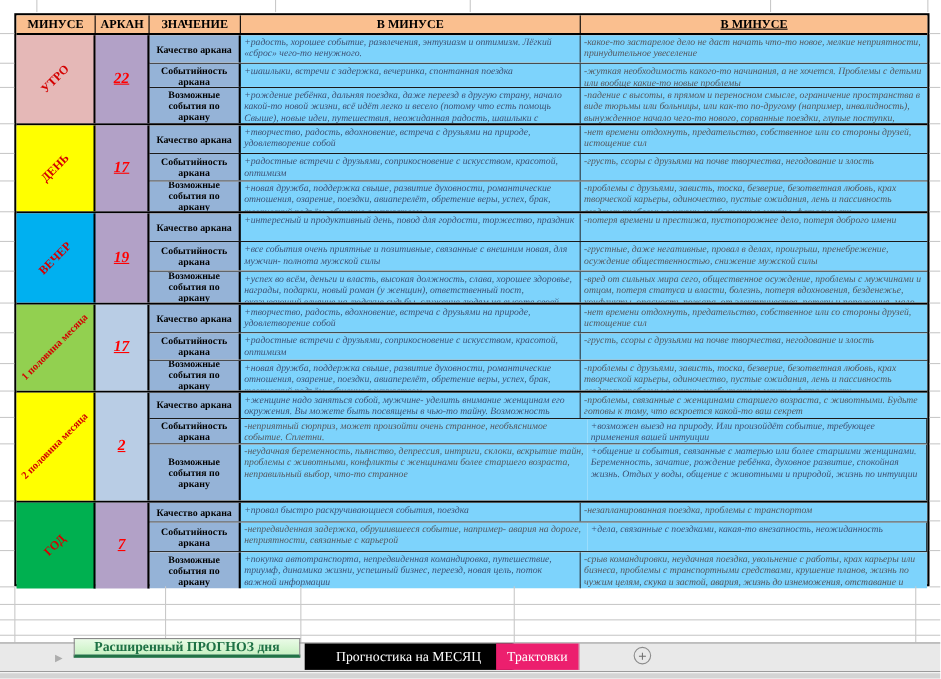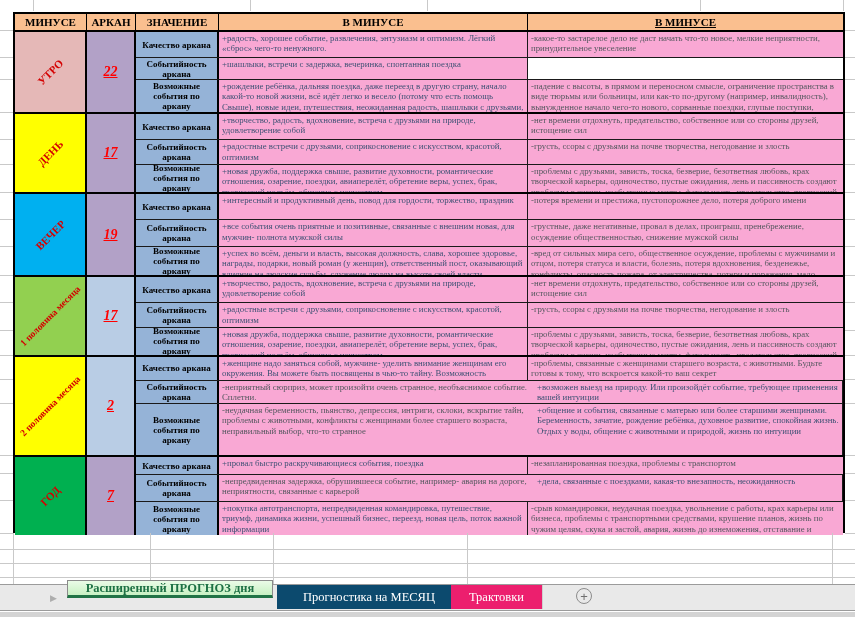--- a/index.html
+++ b/index.html
@@ -21,35 +21,35 @@
   .period-label{transform:rotate(-45deg);color:#d40000;font-weight:bold;font-size:11px;white-space:nowrap;}
   .period-label.small{font-size:9.5px;}
   .arcana{box-sizing:border-box;border-right:2px solid #000;display:flex;align-items:center;justify-content:center;}
   .arcana-num{color:#ff0000;font-weight:bold;font-style:italic;text-decoration:underline;font-size:14px;}
   .rows{flex:1;display:flex;flex-direction:column;}
   .trow{display:flex;box-sizing:border-box;border-bottom:1px solid #1a1a1a;overflow:hidden;}
   .trow:last-child{border-bottom:none;}
   .lcell{box-sizing:border-box;width:83px;background:#95b3d7;border-right:2px solid #000;
          display:flex;align-items:center;justify-content:center;text-align:center;
          font-weight:bold;font-size:9px;line-height:10px;color:#000;padding:0 2px;overflow:hidden;}
-  .vcell{box-sizing:border-box;padding:1px 3px;font-size:8.8px;line-height:10.4px;overflow:hidden;background:#f9a8d4;}
+  .vcell{box-sizing:border-box;padding:1px 3px;font-size:8.8px;line-height:10.4px;overflow:hidden;background:#7dd3fc;font-style:italic;}
   .pcell{width:309px;border-right:1px solid #1a1a1a;color:#3d5174;}
   .mcell{flex:1;color:#53575e;}
   
   #tabstrip{position:absolute;left:0;top:584px;width:855px;height:27px;background:#e9e9e9;
             border-top:1px solid #9b9b9b;border-bottom:1px solid #9b9b9b;box-sizing:border-box;
             font-family:"Liberation Sans","DejaVu Sans",sans-serif;}
   #bottombar{position:absolute;left:0;top:612px;width:855px;height:5px;background:#d4d4d4;}
   .scroll-arrow{position:absolute;left:50px;top:593px;font-size:9px;color:#adadad;cursor:default;}
   .tab{position:absolute;display:flex;align-items:center;justify-content:center;
        font-size:12.5px;box-sizing:border-box;cursor:default;}
   #tab1{left:67px;top:580px;width:206px;height:18px;background:linear-gradient(#eafbe7,#c8f1c3);
         border:1px solid #8a8a8a;border-bottom:3px solid #217346;color:#1e7145;font-weight:bold;}
-  #tab2{left:277px;top:585px;width:190px;height:24px;background:#0c4a6e;color:#ffffff;border-right:6px solid #c4b5fd;}
-  #tab3{left:451px;top:585px;width:92px;height:24px;background:#ec1f6e;color:#ffffff;border-right:1px solid #cfcfcf;}
+  #tab2{left:277px;top:585px;width:190px;height:24px;background:#000000;color:#ffffff;border-right:1px solid #c4b5fd;}
+  #tab3{left:451px;top:585px;width:76px;height:24px;background:#ec1f6e;color:#ffffff;border-right:1px solid #cfcfcf;}
   #addsheet{position:absolute;left:576px;top:588px;width:16px;height:16px;border:1px solid #8c8c8c;border-radius:50%;
             color:#6f6f6f;font-size:13px;line-height:15px;text-align:center;box-sizing:border-box;
             font-family:"Liberation Sans",sans-serif;}
 </style>
 </head>
 <body>
 
 <div id="screen">
 
   <div id="tbl">
@@ -71,20 +71,21 @@
       </div>
       <div class="rows">
         <div class="trow" style="height:27px">
           <div class="lcell">Качество аркана</div>
           <div class="vcell pcell">+радость, хорошее событие, развлечения, энтузиазм и оптимизм. Лёгкий «сброс» чего-то ненужного.</div>
           <div class="vcell mcell">-какое-то застарелое дело не даст начать что-то новое, мелкие неприятности, принудительное увеселение</div>
         </div>
         <div class="trow" style="height:22px">
           <div class="lcell">Событийность аркана</div>
           <div class="vcell pcell">+шашлыки, встречи с задержка, вечеринка, спонтанная поездка</div>
+          <div class="vcell mcell">-жуткая необходимость какого-то начинания, а не хочется. Проблемы с детьми или вообще какие-то новые проблемы</div>
         </div>
         <div class="trow" style="height:33px">
           <div class="lcell">Возможные события по аркану</div>
           <div class="vcell pcell">+рождение ребёнка, дальняя поездка, даже переезд в другую страну, начало какой-то новой жизни, всё идёт легко и весело (потому что есть помощь Свыше), новые идеи, путешествия, неожиданная радость, шашлыки с друзьями, вечеринка</div>
           <div class="vcell mcell">-падение с высоты, в прямом и переносном смысле, ограничение пространства в виде тюрьмы или больницы, или как-то по-другому (например, инвалидность), вынужденное начало чего-то нового, сорванные поездки, глупые поступки, пьянство, не рождённый</div>
         </div>
       </div>
     </div>
 
     <div class="block" style="height:80px">

